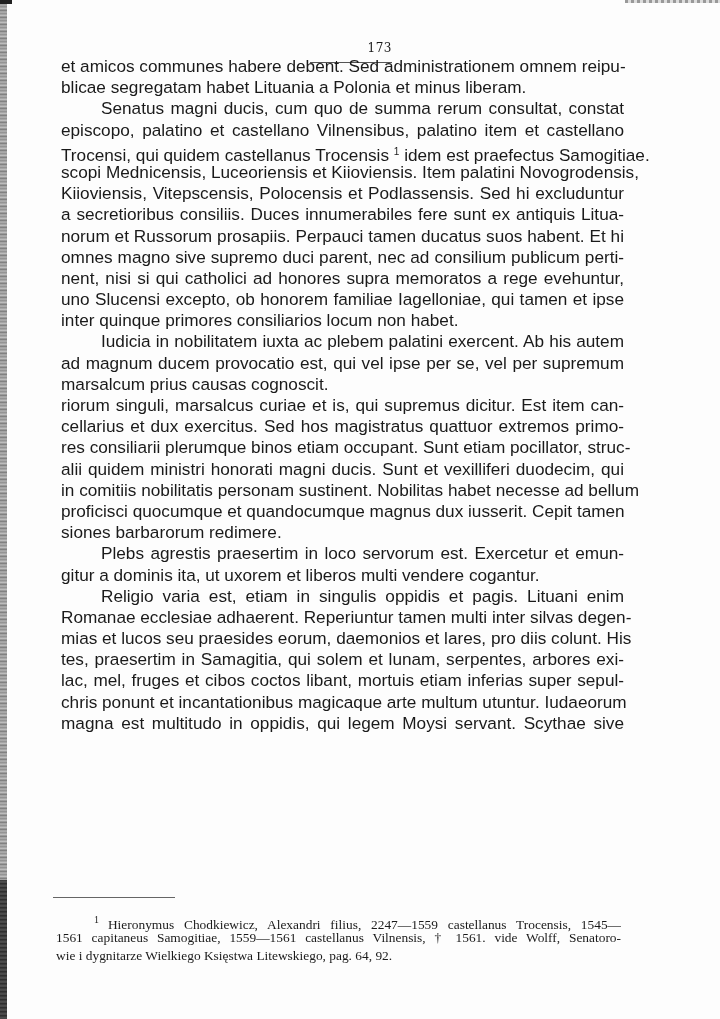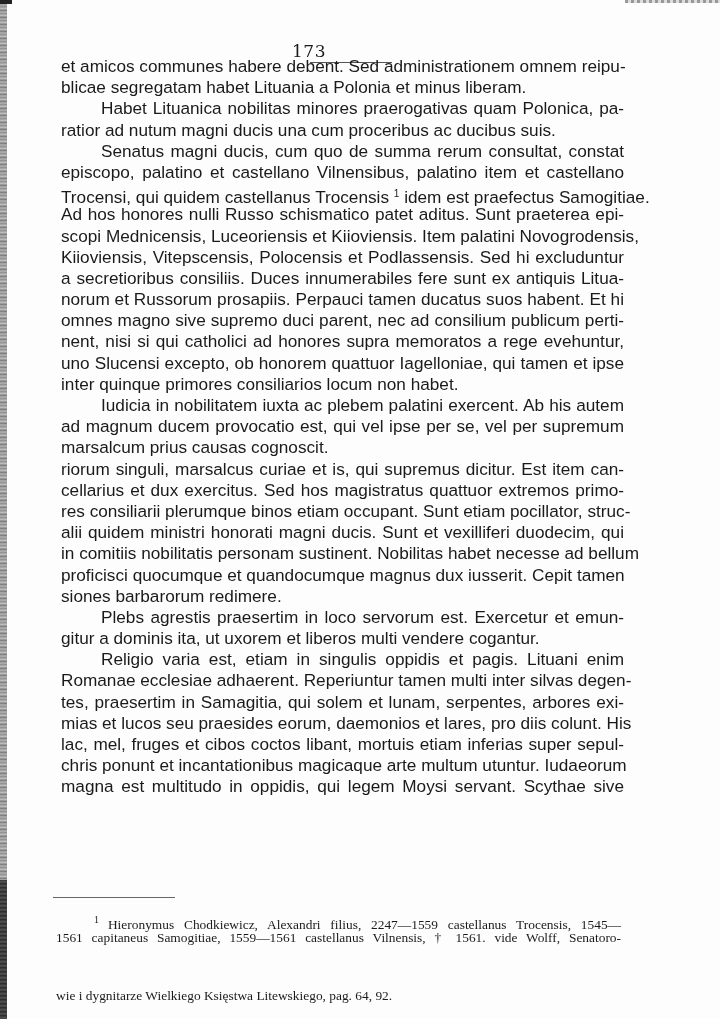--- a/index.html
+++ b/index.html
@@ -16,22 +16,22 @@
   .scan-edge-dark {
     position: absolute; left: 0; top: 880px; width: 7px; height: 139px;
     background: repeating-linear-gradient(180deg, #333 0px, #555 2px, #222 4px);
   }
   .corner-mark { position:absolute; left:0; top:0; width:12px; height:4px; background:#222; }
   .top-right-noise {
     position: absolute; right: 0; top: 0; width: 95px; height: 3px;
     background: repeating-linear-gradient(90deg, #999 0 3px, #ddd 3px 6px);
   }
   .page-number {
-    position: absolute; left: 292px; top: 41px; width: 82px;
-    text-align: left; font-size: 17px; letter-spacing: 0.5px;
+    position: absolute; left: 310px; top: 41px; width: 82px;
+    text-align: right; font-size: 12px; letter-spacing: 0.5px;
   }
   .page-number-rule {
     position: absolute; left: 310px; top: 62px; width: 82px; height: 1px; background: #555;
   }
   .body-text {
     position: absolute; left: 61px; top: 56px; width: 563px;
     font-family: Liberation Sans, sans-serif;
     font-size: 17.2px; line-height: 21.2px;
     text-align: justify;
   }
@@ -41,55 +41,50 @@
   .sup { font-size: 10px; vertical-align: 6px; }
   .footnote-rule {
     position: absolute; left: 53px; top: 897px; width: 122px; height: 1px; background: #666;
   }
   .footnotes {
     position: absolute; left: 56px; top: 911px; width: 565px;
     font-family: "Liberation Serif", "DejaVu Serif", serif;
     font-size: 13.4px; line-height: 18px;
   }
   .fn-line { display: block; white-space: nowrap; text-align: justify; text-align-last: justify; height: 18px; }
-  .fn-line.last { text-align-last: left; margin-top: 40px; }
+  .fn-line.last { text-align-last: left; }
   .fn-line.indent { padding-left: 38px; }
 </style>
 </head>
 <body>
 
 <div class="scan-edge"></div>
 <div class="scan-edge-dark"></div>
 <div class="corner-mark"></div>
 <div class="top-right-noise"></div>
 
 <div class="page-number">173</div>
 <div class="page-number-rule"></div>
 
 <div class="body-text" id="body-text">
     <div>
       <span class="line"><span>et amicos communes habere debent. Sed administrationem omnem reipu-</span></span>
       <span class="line last"><span>blicae segregatam habet Lituania a Polonia et minus liberam.</span></span>
     </div>
     <div>
-      <span class="line indent"><span>Habet Lituanica nobilitas minores praerogativas quam Polonica, pa-</span></span>
-      <span class="line last"><span>ratior ad nutum magni ducis una cum proceribus ac ducibus suis.</span></span>
-    </div>
-    <div>
       <span class="line indent"><span>Senatus magni ducis, cum quo de summa rerum consultat, constat</span></span>
       <span class="line"><span>episcopo, palatino et castellano Vilnensibus, palatino item et castellano</span></span>
       <span class="line"><span>Trocensi, qui quidem castellanus Trocensis</span> <span class="sup">1</span> <span>idem est praefectus Samogitiae.</span></span>
-      <span class="line"><span>Ad hos honores nulli Russo schismatico patet aditus. Sunt praeterea epi-</span></span>
       <span class="line"><span>scopi Mednicensis, Luceoriensis et Kiioviensis. Item palatini Novogrodensis,</span></span>
       <span class="line"><span>Kiioviensis, Vitepscensis, Polocensis et Podlassensis. Sed hi excluduntur</span></span>
       <span class="line"><span>a secretioribus consiliis. Duces innumerabiles fere sunt ex antiquis Litua-</span></span>
       <span class="line"><span>norum et Russorum prosapiis. Perpauci tamen ducatus suos habent. Et hi</span></span>
       <span class="line"><span>omnes magno sive supremo duci parent, nec ad consilium publicum perti-</span></span>
       <span class="line"><span>nent, nisi si qui catholici ad honores supra memoratos a rege evehuntur,</span></span>
-      <span class="line"><span>uno Slucensi excepto, ob honorem quattuor Iagelloniae, qui tamen et ipse</span></span>
+      <span class="line"><span>uno Slucensi excepto, ob honorem familiae Iagelloniae, qui tamen et ipse</span></span>
       <span class="line last"><span>inter quinque primores consiliarios locum non habet.</span></span>
     </div>
     <div>
       <span class="line indent"><span>Iudicia in nobilitatem iuxta ac plebem palatini exercent. Ab his autem</span></span>
       <span class="line"><span>ad magnum ducem provocatio est, qui vel ipse per se, vel per supremum</span></span>
       <span class="line last"><span>marsalcum prius causas cognoscit.</span></span>
     </div>
     <div>
       <span class="line"><span>riorum singuli, marsalcus curiae et is, qui supremus dicitur. Est item can-</span></span>
       <span class="line"><span>cellarius et dux exercitus. Sed hos magistratus quattuor extremos primo-</span></span>
@@ -99,22 +94,22 @@
       <span class="line"><span>proficisci quocumque et quandocumque magnus dux iusserit. Cepit tamen</span></span>
       <span class="line last"><span>siones barbarorum redimere.</span></span>
     </div>
     <div>
       <span class="line indent"><span>Plebs agrestis praesertim in loco servorum est. Exercetur et emun-</span></span>
       <span class="line last"><span>gitur a dominis ita, ut uxorem et liberos multi vendere cogantur.</span></span>
     </div>
     <div>
       <span class="line indent"><span>Religio varia est, etiam in singulis oppidis et pagis. Lituani enim</span></span>
       <span class="line"><span>Romanae ecclesiae adhaerent. Reperiuntur tamen multi inter silvas degen-</span></span>
+      <span class="line"><span>mias et lucos seu praesides eorum, daemonios et lares, pro diis colunt. His</span></span>
       <span class="line"><span>tes, praesertim in Samagitia, qui solem et lunam, serpentes, arbores exi-</span></span>
-      <span class="line"><span>mias et lucos seu praesides eorum, daemonios et lares, pro diis colunt. His</span></span>
       <span class="line"><span>lac, mel, fruges et cibos coctos libant, mortuis etiam inferias super sepul-</span></span>
       <span class="line"><span>chris ponunt et incantationibus magicaque arte multum utuntur. Iudaeorum</span></span>
       <span class="line"><span>magna est multitudo in oppidis, qui legem Moysi servant. Scythae sive</span></span>
     </div>
   </div>
 
 <div class="footnote-rule"></div>
 <div class="footnotes" id="footnotes">
     <div>
       <span class="fn-line indent"><span class="sup">1 </span><span>Hieronymus Chodkiewicz, Alexandri filius, 2247—1559 castellanus Trocensis, 1545—</span></span>

